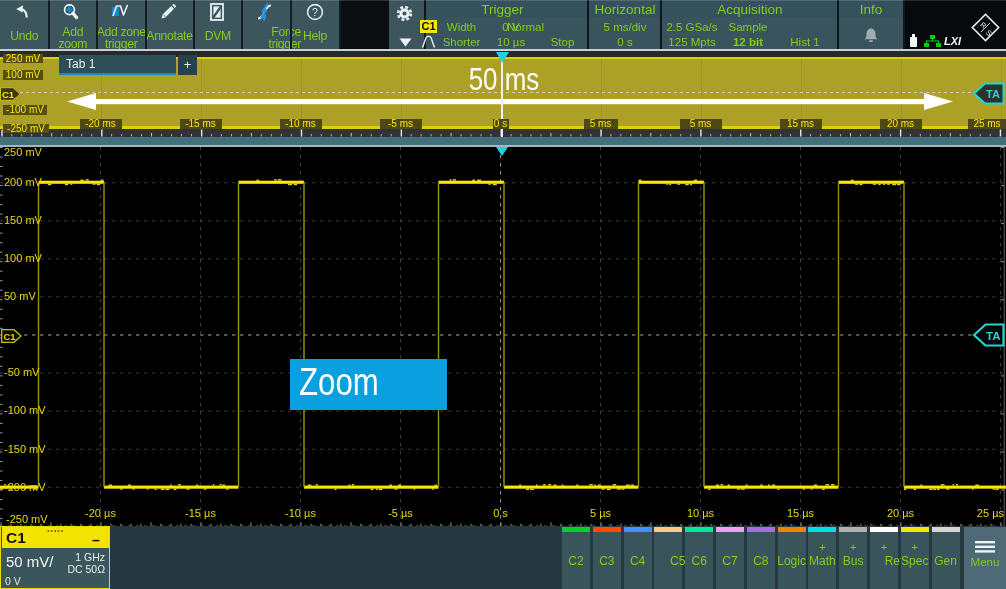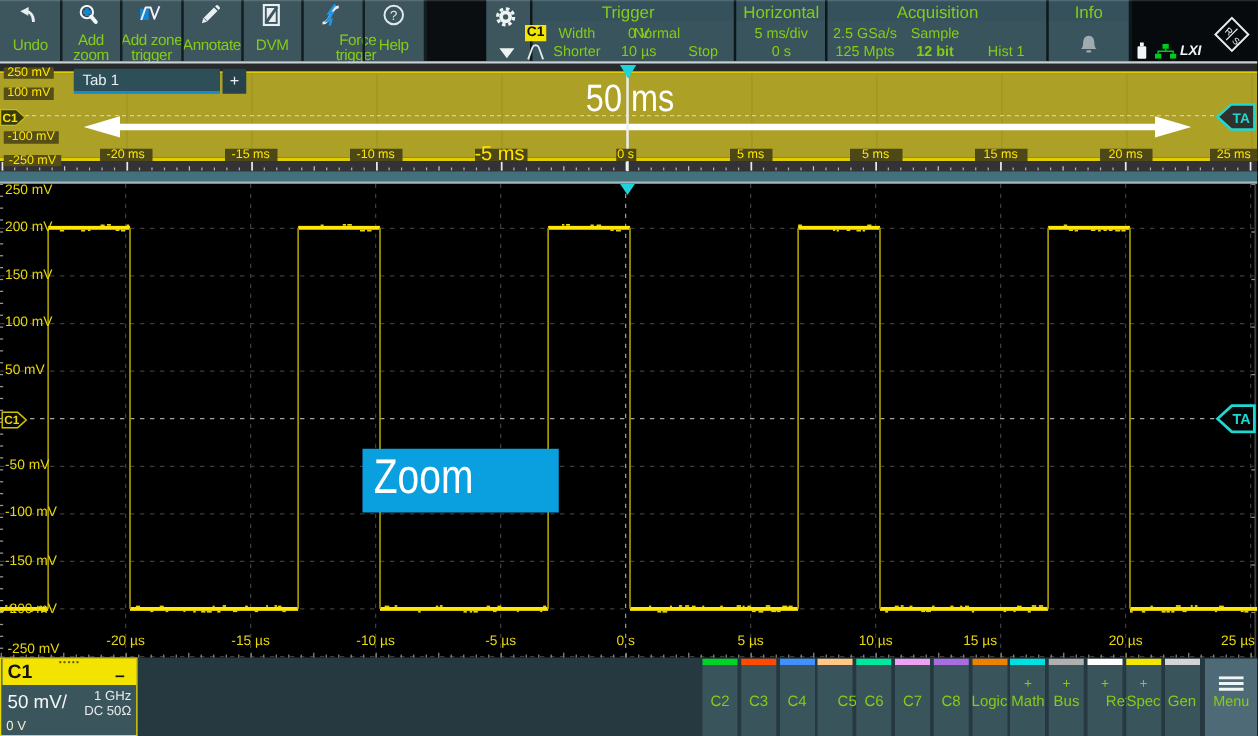--- a/index.html
+++ b/index.html
@@ -159,21 +159,21 @@
 <path d="M0.5 0.7 L13 0.7 L20 7 L13 13.3 L0.5 13.3 Z" fill="#3a3a10" stroke="#cbbd00" stroke-width="1"></path>
 <text x="2" y="10.5" font-size="9.5" font-weight="bold" fill="#ffe600" font-family="Liberation Sans">C1</text>
   </svg>
 <svg class="abs" style="left:972px;top:82px" width="33" height="23" viewBox="0 0 33 23">
 <path d="M2 11.5 L13 1.5 L31.5 1.5 L31.5 21.5 L13 21.5 Z" fill="#30302c" stroke="#1fd8d4" stroke-width="2"></path>
 <text x="14" y="16" font-size="11" font-weight="bold" fill="#1fd8d4" font-family="Liberation Sans">TA</text>
   </svg>
 <div class="abs" style="left:79.5px;top:118.8px;width:42px;height:10.4px;background:#4e4716;color:#ffe600;font-size:10px;line-height:10px;text-align:center">-20 ms</div>
 <div class="abs" style="left:179.5px;top:118.8px;width:42px;height:10.4px;background:#4e4716;color:#ffe600;font-size:10px;line-height:10px;text-align:center">-15 ms</div>
 <div class="abs" style="left:279.5px;top:118.8px;width:42px;height:10.4px;background:#4e4716;color:#ffe600;font-size:10px;line-height:10px;text-align:center">-10 ms</div>
-<div class="abs" style="left:379.5px;top:118.8px;width:42px;height:10.4px;background:#4e4716;color:#ffe600;font-size:16px;line-height:10px;">-5 ms</div>
+<div class="abs" style="left:379.5px;top:118.8px;width:42px;height:10.4px;background:#4e4716;color:#ffe600;font-size:10px;line-height:10px;text-align:center">-5 ms</div>
 <div class="abs" style="left:492.5px;top:118.8px;width:16px;height:10.4px;background:#4e4716;color:#ffe600;font-size:10px;line-height:10px;text-align:center">0 s</div>
 <div class="abs" style="left:583.5px;top:118.8px;width:34px;height:10.4px;background:#4e4716;color:#ffe600;font-size:10px;line-height:10px;text-align:center">5 ms</div>
 <div class="abs" style="left:679.5px;top:118.8px;width:42px;height:10.4px;background:#4e4716;color:#ffe600;font-size:10px;line-height:10px;text-align:center">5 ms</div>
 <div class="abs" style="left:779.5px;top:118.8px;width:42px;height:10.4px;background:#4e4716;color:#ffe600;font-size:10px;line-height:10px;text-align:center">15 ms</div>
 <div class="abs" style="left:879.5px;top:118.8px;width:42px;height:10.4px;background:#4e4716;color:#ffe600;font-size:10px;line-height:10px;text-align:center">20 ms</div>
 <div class="abs" style="left:968px;top:118.8px;width:38px;height:10.4px;background:#4e4716;color:#ffe600;font-size:10px;line-height:10px;text-align:center">25 ms</div>
 <div class="abs" style="left:0;top:129px;width:1006px;height:8.2px;background:#323237"></div>
 <svg class="abs" style="left:0;top:129px" width="1006" height="8.2" viewBox="0 0 1006 8.2">
     <rect x="0.5" y="0.5" width="1.4" height="7" fill="#e8e8e8"></rect>
     <rect x="10.5" y="5" width="1" height="2.3" fill="#b0b0b0"></rect>
@@ -619,21 +619,21 @@
 <svg class="abs" style="left:496px;top:146.9px" width="12" height="9" viewBox="0 0 12 9">
 <path d="M0 0 L12 0 L6 9 Z" fill="#1fd3da"></path>
   </svg>
 <div class="lbl" style="left:70.5px;top:508px;width:60px;text-align:center;font-size:11px">-20 µs</div>
 <div class="lbl" style="left:170.5px;top:508px;width:60px;text-align:center;font-size:11px">-15 µs</div>
 <div class="lbl" style="left:270.5px;top:508px;width:60px;text-align:center;font-size:11px">-10 µs</div>
 <div class="lbl" style="left:370.5px;top:508px;width:60px;text-align:center;font-size:11px">-5 µs</div>
 <div class="lbl" style="left:470.5px;top:508px;width:60px;text-align:center;font-size:11px">0 s</div>
 <div class="lbl" style="left:570.5px;top:508px;width:60px;text-align:center;font-size:11px">5 µs</div>
 <div class="lbl" style="left:670.5px;top:508px;width:60px;text-align:center;font-size:11px">10 µs</div>
-<div class="lbl" style="left:770.5px;top:508px;width:60px;text-align:left;font-size:11px">15 µs</div>
+<div class="lbl" style="left:770.5px;top:508px;width:60px;text-align:center;font-size:11px">15 µs</div>
 <div class="lbl" style="left:870.5px;top:508px;width:60px;text-align:center;font-size:11px">20 µs</div>
 <div class="lbl" style="left:954px;top:508px;width:50px;text-align:right;font-size:11px">25 µs</div>
 <div class="lbl" style="left:6px;top:513.5px;font-size:11px">-250 mV</div>
 <div class="abs" style="left:289.5px;top:359px;width:157px;height:50.5px;background:#0aa0df"></div>
 <div class="abs" style="left:299px;top:360px;width:120px;color:#fff;font-size:39px;line-height:43px;transform:scaleX(0.8);transform-origin:0 0">Zoom</div>
 <div class="abs" style="left:0;top:526.2px;width:1006px;height:62.8px;background:#263840"></div>
 <div class="abs" style="left:0;top:525.7px;width:110px;height:63.3px;border:1.5px solid #e8da00;background:#3b555d"></div>
 <div class="abs" style="left:1.5px;top:527.2px;width:107px;height:20.5px;background:#f2e400"></div>
 <div class="abs" style="left:6px;top:529px;color:#14140a;font-size:15.5px;font-weight:bold">C1</div>
 <div class="abs" style="left:92px;top:531.5px;color:#14140a;font-size:14px;font-weight:bold">–</div>

